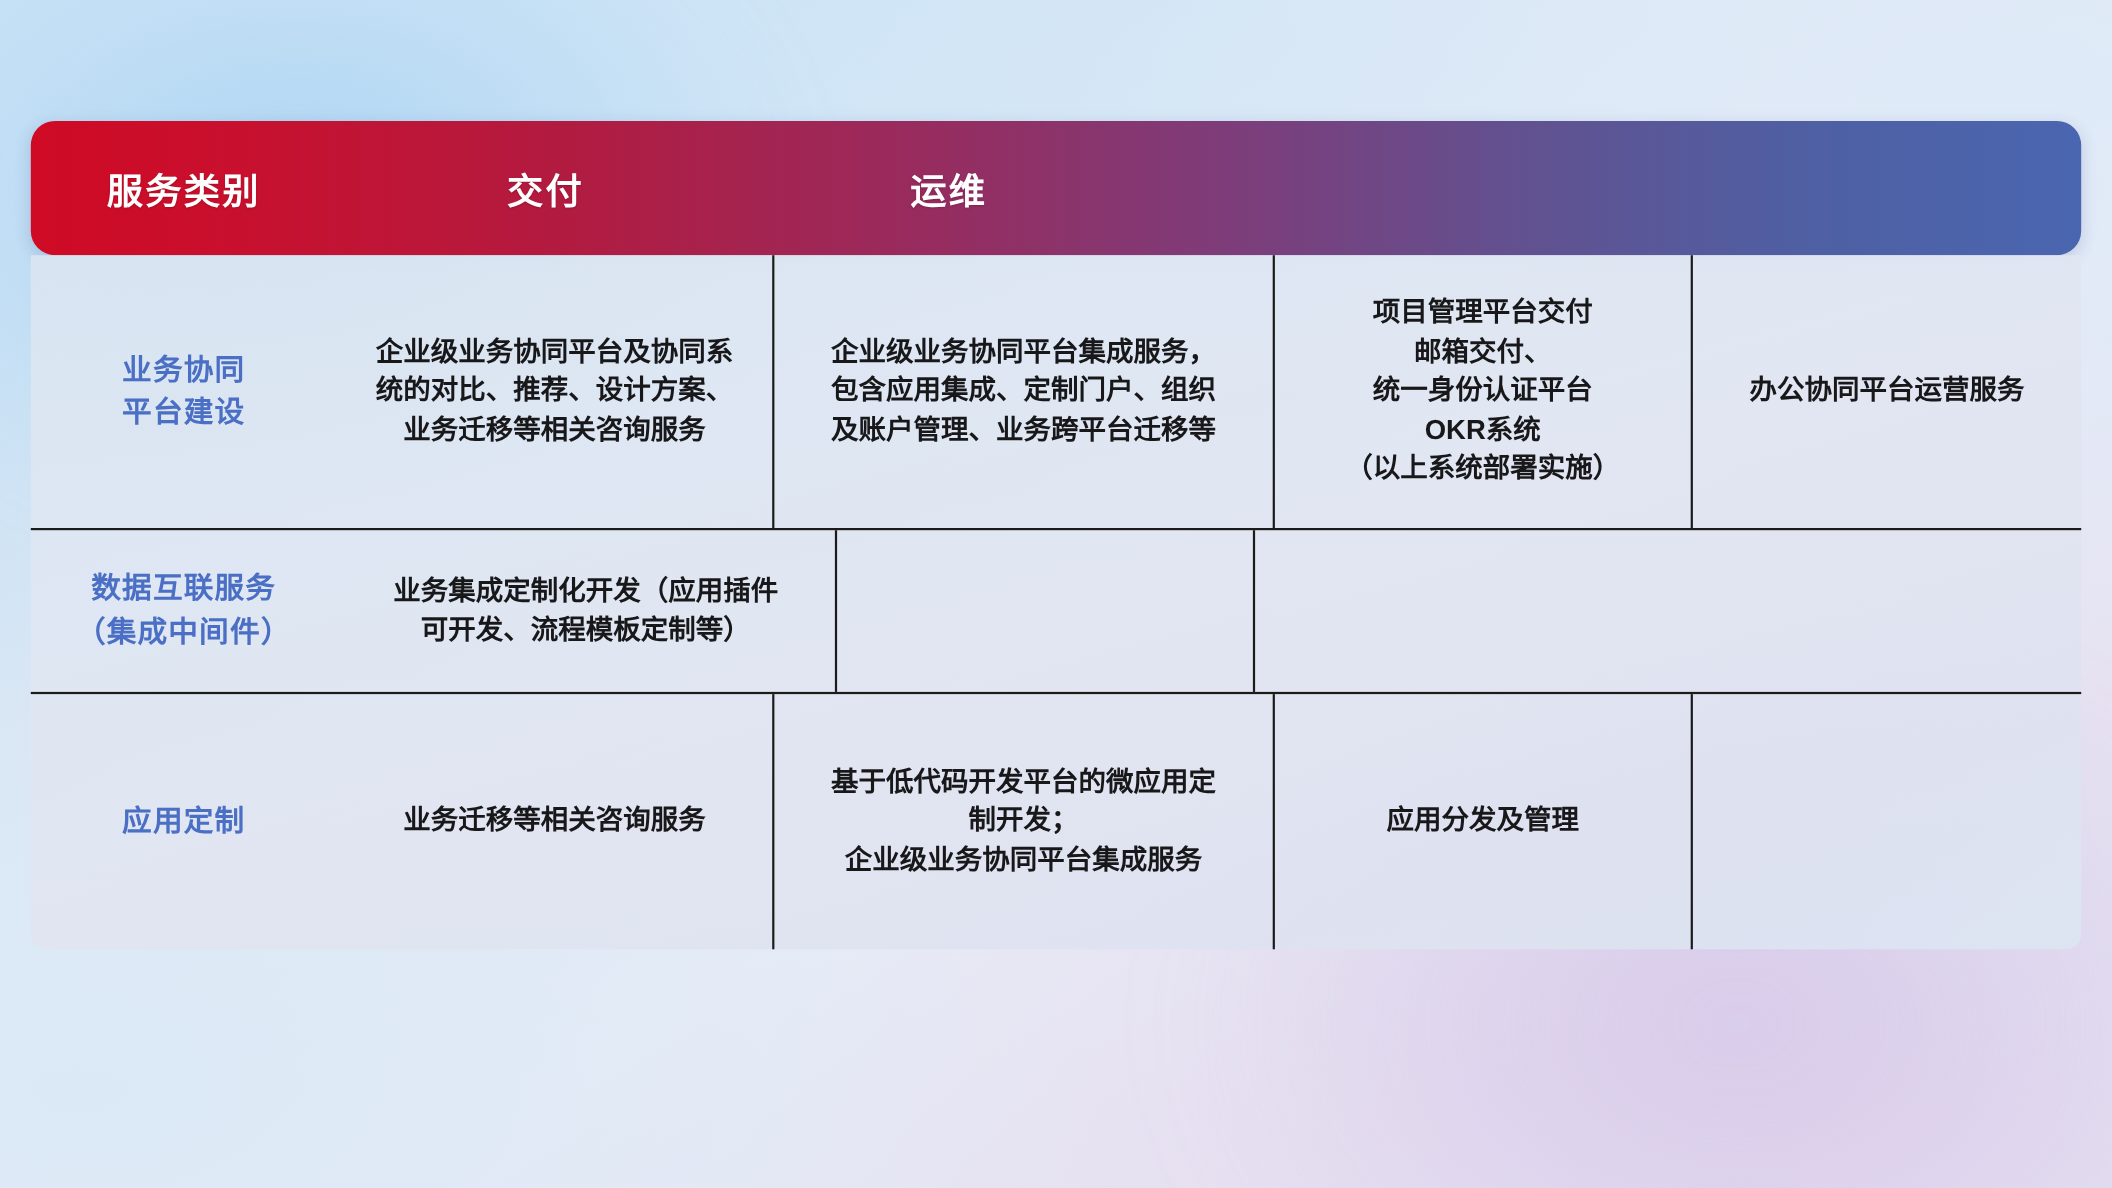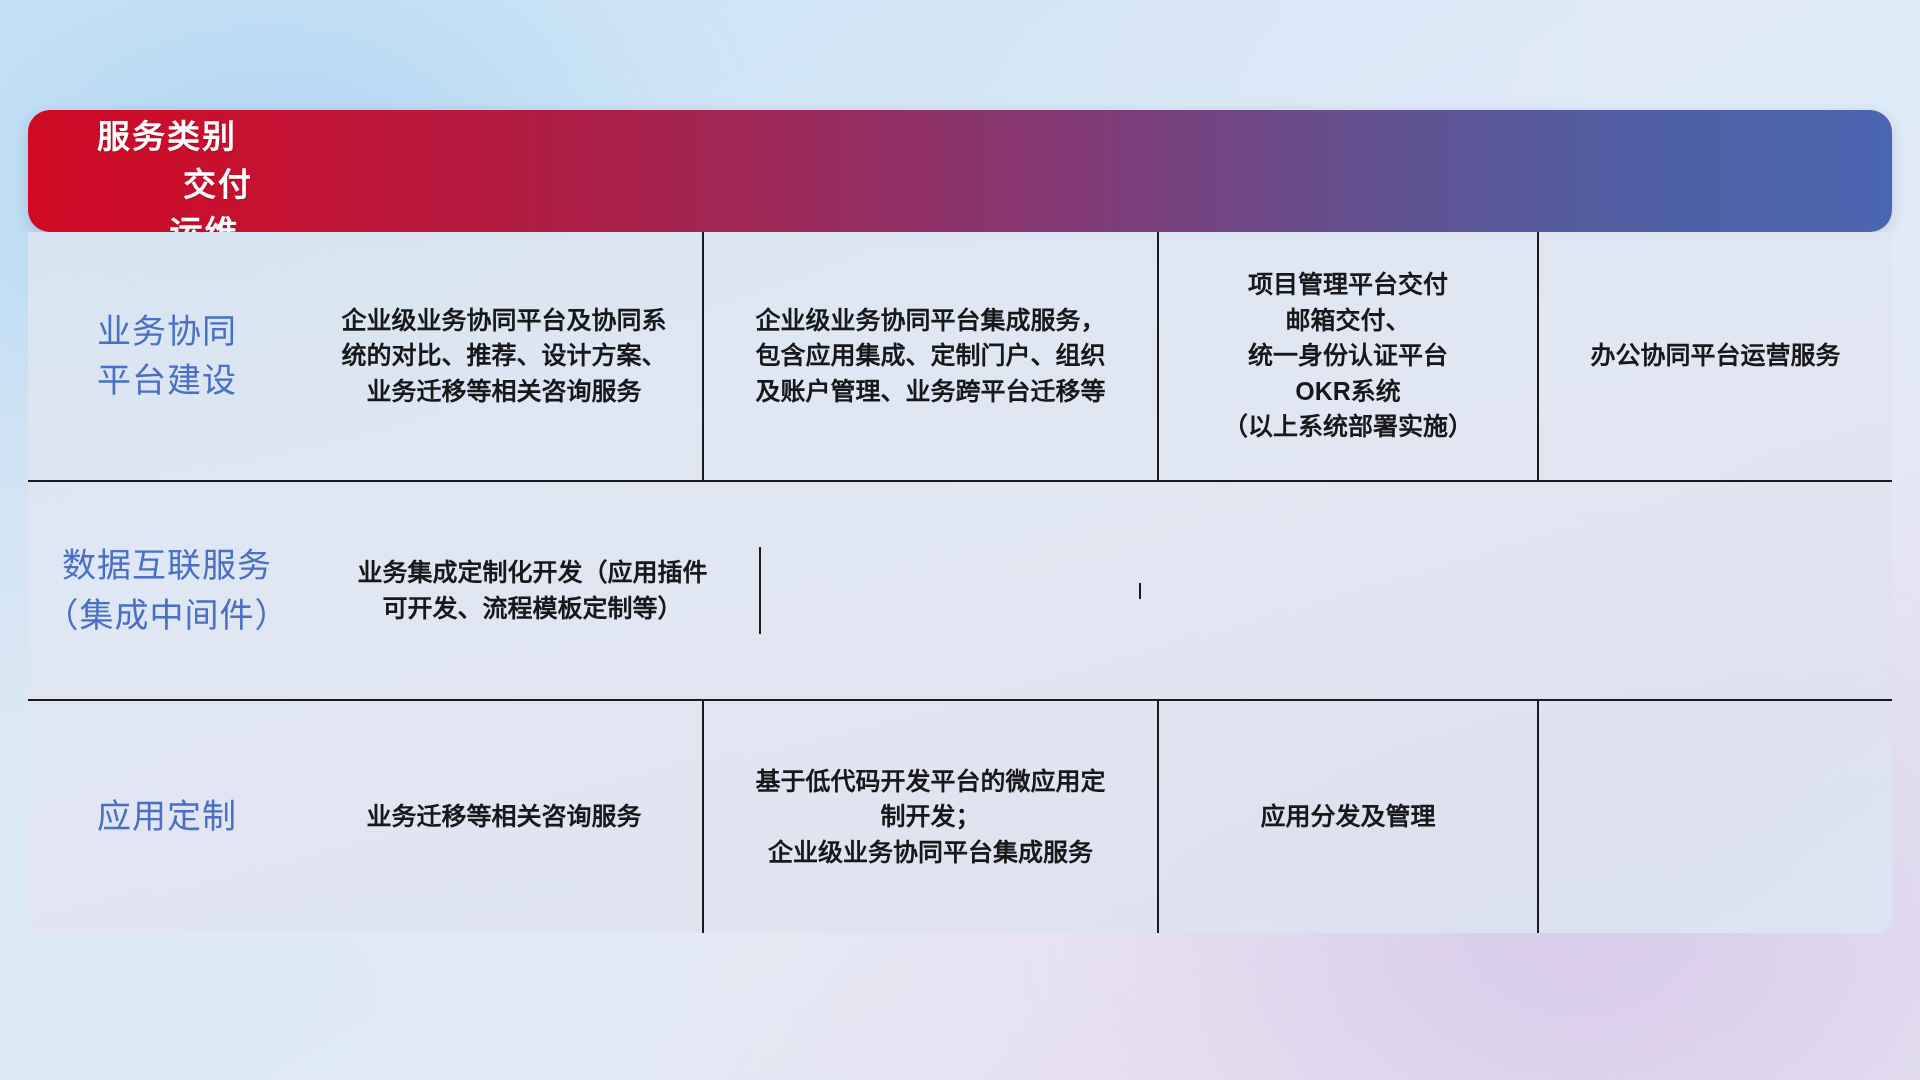--- a/index.html
+++ b/index.html
@@ -66,21 +66,20 @@
         #cf0a24 0%,
         #c8102e 10%,
         #b21b40 26%,
         #9a2a5c 42%,
         #7e3c79 58%,
         #63508f 72%,
         #4f5fa2 86%,
         #4a66b0 100%);
     box-shadow: 0 4px 14px rgba(60,60,120,0.18);
     overflow: hidden;
-    flex-direction: column;
   }
   .th {
     display: flex;
     align-items: center;
     justify-content: center;
     color: #ffffff;
     font-weight: bold;
     font-size: 33px;
     letter-spacing: 2px;
     text-shadow: 0 1px 2px rgba(0,0,0,0.18);
@@ -117,36 +116,36 @@
     text-align: center;
     white-space: pre-line;
     font-weight: bold;
   }
   .td:last-child { border-right: none; }
 
   
   .td.cat {
     border-right: none;
     color: #4a6fc4;
-    font-weight: normal;
-    font-size: 34px;
+    font-weight: bold;
+    font-size: 27px;
     line-height: 1.45;
     letter-spacing: 1px;
   }
 
   
   .c0 { width: 278px; }
   .c1 { width: 398px; }
   .c2 { width: 455px; }
   .c3 { width: 380px; }
   .c4 { width: 353px; }
 
   
   .row-1 { height: 250px; }
-  .row-2 { height: 219px; align-items: center; }
+  .row-2 { height: 149px; }
   .row-3 { height: 232px; }
 </style>
 </head>
 <body>
 
 <div id="slide">
 
   <div id="table-card">
 
     <div class="table-header">

